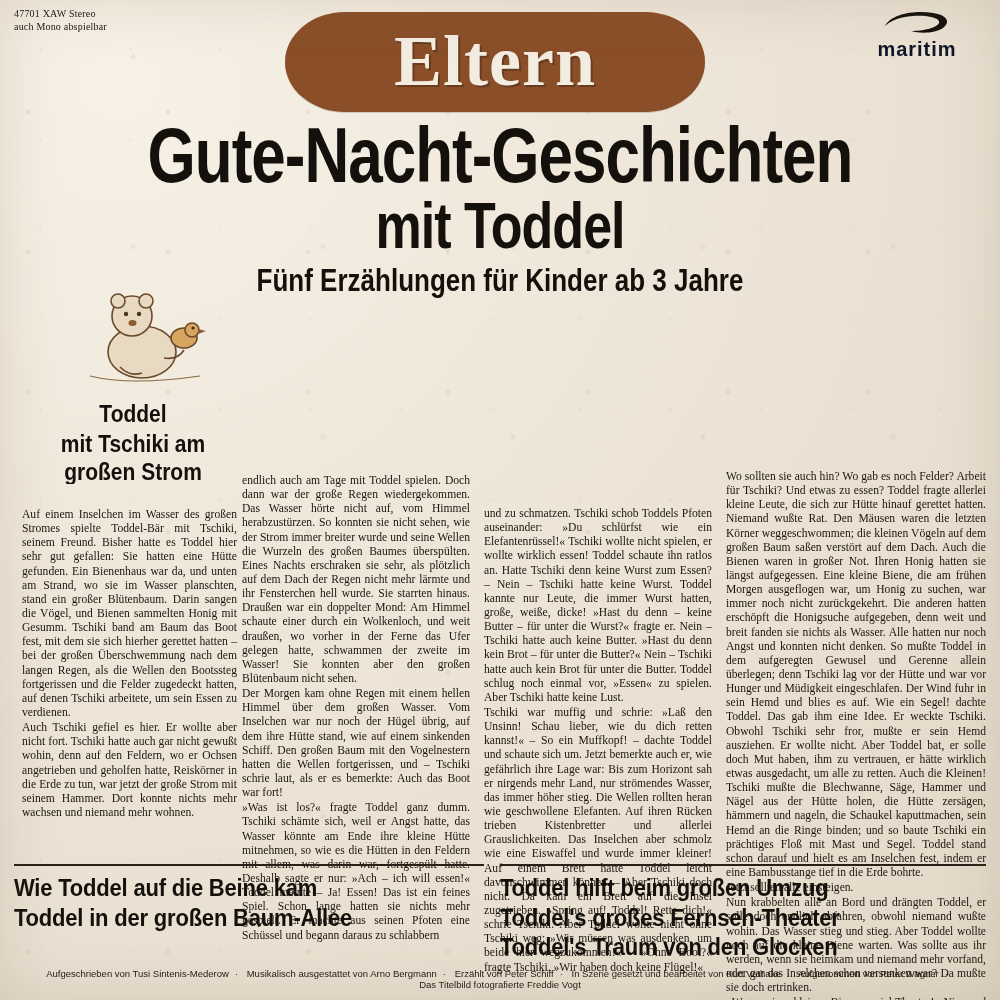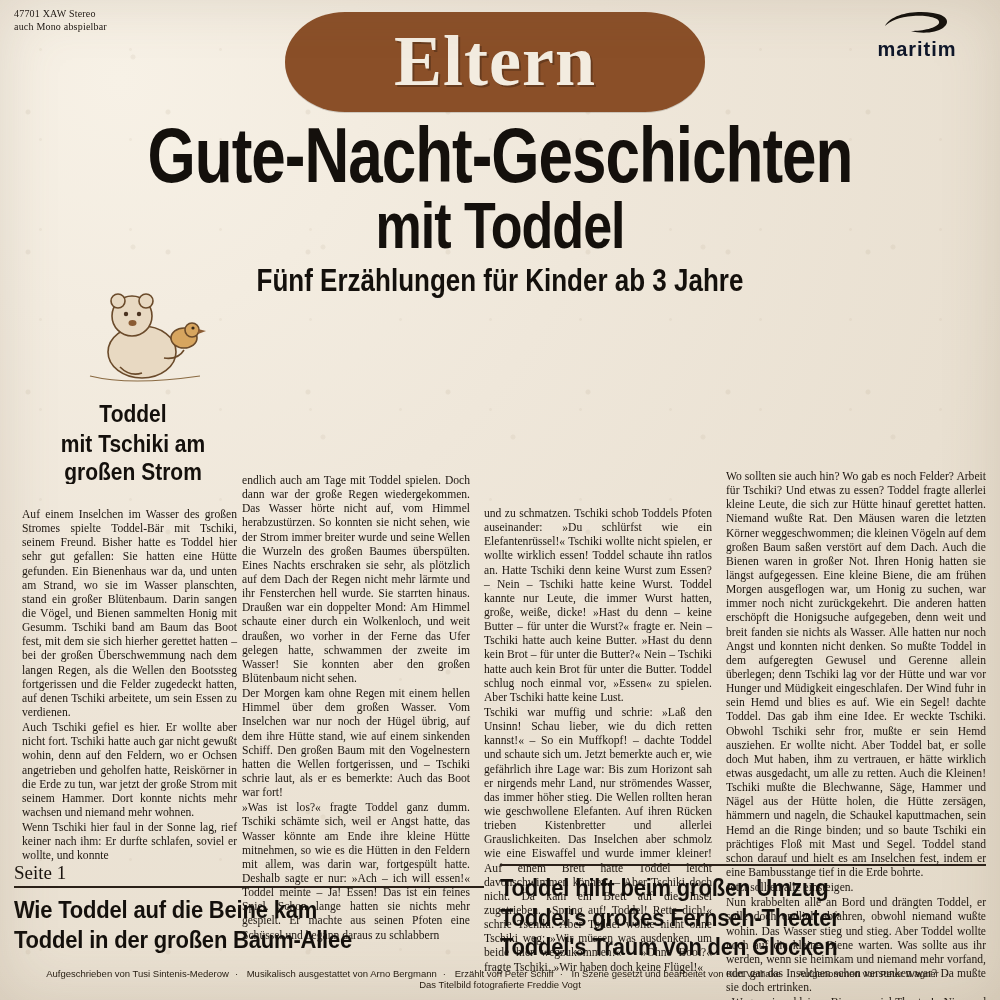--- a/index.html
+++ b/index.html
@@ -215,21 +215,20 @@
 <div class="caption">
   <div>Toddel</div>
   <div>mit Tschiki am</div>
   <div>großen Strom</div>
 </div>
 
 <div class="cols">
   <div class="col c1">
     <p>Auf einem Inselchen im Wasser des großen Stromes spielte Toddel-Bär mit Tschiki, seinem Freund. Bisher hatte es Toddel hier sehr gut gefallen: Sie hatten eine Hütte gefunden. Ein Bienenhaus war da, und unten am Strand, wo sie im Wasser planschten, stand ein großer Blütenbaum. Darin sangen die Vögel, und Bienen sammelten Honig mit Gesumm. Tschiki band am Baum das Boot fest, mit dem sie sich hierher gerettet hatten – bei der großen Überschwemmung nach dem langen Regen, als die Wellen den Bootssteg fortgerissen und die Felder zugedeckt hatten, auf denen Tschiki arbeitete, um sein Essen zu verdienen.</p>
     <p>Auch Tschiki gefiel es hier. Er wollte aber nicht fort. Tschiki hatte auch gar nicht gewußt wohin, denn auf den Feldern, wo er Ochsen angetrieben und geholfen hatte, Reiskörner in die Erde zu tun, war jetzt der große Strom mit seinem Hammer. Dort konnte nichts mehr wachsen und niemand mehr wohnen.</p>
-    <p>Wenn Tschiki hier faul in der Sonne lag, rief keiner nach ihm: Er durfte schlafen, soviel er wollte, und konnte</p>
   </div>
   <div class="col c2">
     <p>endlich auch am Tage mit Toddel spielen. Doch dann war der große Regen wiedergekommen. Das Wasser hörte nicht auf, vom Himmel herabzustürzen. So konnten sie nicht sehen, wie der Strom immer breiter wurde und seine Wellen die Wurzeln des großen Baumes überspülten. Eines Nachts erschraken sie sehr, als plötzlich auf dem Dach der Regen nicht mehr lärmte und ihr Fensterchen hell wurde. Sie starrten hinaus. Draußen war ein doppelter Mond: Am Himmel schaute einer durch ein Wolkenloch, und weit draußen, wo vorher in der Ferne das Ufer gelegen hatte, schwammen der zweite im Wasser! Sie konnten aber den großen Blütenbaum nicht sehen.</p>
     <p>Der Morgen kam ohne Regen mit einem hellen Himmel über dem großen Wasser. Vom Inselchen war nur noch der Hügel übrig, auf dem ihre Hütte stand, wie auf einem sinkenden Schiff. Den großen Baum mit den Vogelnestern hatten die Wellen fortgerissen, und – Tschiki schrie laut, als er es bemerkte: Auch das Boot war fort!</p>
     <p>»Was ist los?« fragte Toddel ganz dumm. Tschiki schämte sich, weil er Angst hatte, das Wasser könnte am Ende ihre kleine Hütte mitnehmen, so wie es die Hütten in den Feldern mit allem, was darin war, fortgespült hatte. Deshalb sagte er nur: »Ach – ich will essen!« Toddel meinte – Ja! Essen! Das ist ein feines Spiel. Schon lange hatten sie nichts mehr gespielt. Er machte aus seinen Pfoten eine Schüssel und begann daraus zu schlabbern</p>
   </div>
   <div class="col c3">
     <p>und zu schmatzen. Tschiki schob Toddels Pfoten auseinander: »Du schlürfst wie ein Elefantenrüssel!« Tschiki wollte nicht spielen, er wollte wirklich essen! Toddel schaute ihn ratlos an. Hatte Tschiki denn keine Wurst zum Essen? – Nein – Tschiki hatte keine Wurst. Toddel kannte nur Leute, die immer Wurst hatten, große, weiße, dicke! »Hast du denn – keine Butter – für unter die Wurst?« fragte er. Nein – Tschiki hatte auch keine Butter. »Hast du denn kein Brot – für unter die Butter?« Nein – Tschiki hatte auch kein Brot für unter die Butter. Toddel schlug noch einmal vor, »Essen« zu spielen. Aber Tschiki hatte keine Lust.</p>
     <p>Tschiki war muffig und schrie: »Laß den Unsinn! Schau lieber, wie du dich retten kannst!« – So ein Muffkopf! – dachte Toddel und schaute sich um. Jetzt bemerkte auch er, wie gefährlich ihre Lage war: Bis zum Horizont sah er nirgends mehr Land, nur strömendes Wasser, das immer höher stieg. Die Wellen rollten heran wie geschwollene Elefanten. Auf ihren Rücken trieben Kistenbretter und allerlei Grauslichkeiten. Das Inselchen aber schmolz wie eine Eiswaffel und wurde immer kleiner! Auf einem Brett hätte Toddel leicht davonschwimmen können. – Aber Tschiki doch nicht. Da kam ein Brett auf die Insel zugetrieben. »Spring auf! Toddel! Rette dich!« schrie Tschiki. Aber Toddel wollte nicht ohne Tschiki weg: »Wir müssen was ausdenken, um beide hier wegzukommen!« – »Ohne Boot?« fragte Tschiki. »Wir haben doch keine Flügel!«</p>
   </div>
@@ -237,21 +236,20 @@
     <p>Wo sollten sie auch hin? Wo gab es noch Felder? Arbeit für Tschiki? Und etwas zu essen? Toddel fragte allerlei kleine Leute, die sich zur Hütte hinauf gerettet hatten. Niemand wußte Rat. Den Mäusen waren die letzten Körner weggeschwommen; die kleinen Vögeln auf dem großen Baum saßen verstört auf dem Dach. Auch die Bienen waren in großer Not. Ihren Honig hatten sie längst aufgegessen. Eine kleine Biene, die am frühen Morgen ausgeflogen war, um Honig zu suchen, war immer noch nicht zurückgekehrt. Die anderen hatten erschöpft die Honigsuche aufgegeben, denn weit und breit fanden sie nichts als Wasser. Alle hatten nur noch Angst und konnten nicht denken. So mußte Toddel in dem aufgeregten Gewusel und Gerenne allein überlegen; denn Tschiki lag vor der Hütte und war vor Hunger und Müdigkeit eingeschlafen. Der Wind fuhr in sein Hemd und blies es auf. Wie ein Segel! dachte Toddel. Das gab ihm eine Idee. Er weckte Tschiki. Obwohl Tschiki sehr fror, mußte er sein Hemd ausziehen. Er wollte nicht. Aber Toddel bat, er solle doch Mut haben, ihm zu vertrauen, er hätte wirklich etwas ausgedacht, um alle zu retten. Auch die Kleinen! Tschiki mußte die Blechwanne, Säge, Hammer und Nägel aus der Hütte holen, die Hütte zersägen, hämmern und nageln, die Schaukel kaputtmachen, sein Hemd an die Ringe binden; und so baute Tschiki ein prächtiges Floß mit Mast und Segel. Toddel stand schon darauf und hielt es am Inselchen fest, indem er eine Bambusstange tief in die Erde bohrte.</p>
     <p>Jetzt sollten alle einsteigen.</p>
     <p>Nun krabbelten alle an Bord und drängten Toddel, er solle doch endlich abfahren, obwohl niemand wußte wohin. Das Wasser stieg und stieg. Aber Toddel wollte noch auf die kleine Biene warten. Was sollte aus ihr werden, wenn sie heimkam und niemand mehr vorfand, oder gar das Inselchen schon versunken war? Da mußte sie doch ertrinken.</p>
     <p>»Wegen einer kleinen Biene so viel Theater!« Niemand wollte Toddel verstehen. »Hat sie dir denn schon mal etwas Gutes getan?« kakelten alle durcheinander. Nein – das hatte die kleine Biene nicht. Toddel kannte sie ja gar nicht. »Worauf warten wir denn dann? Es wird bald dunkel, der Abend kommt!« Toddel schwieg und wartete.</p>
 
   </div>
 </div>
 
 <div class="sides">
   <div class="side side-a">
-    <div class="side-label">Seite 1</div>
     <div class="rule"></div>
     <div class="track">Wie Toddel auf die Beine kam</div>
     <div class="track">Toddel in der großen Baum-Allee</div>
   </div>
   <div class="side side-b">
     <div class="rule"></div>
     <div class="track">Toddel hilft beim großen Umzug</div>
     <div class="track">Toddel's großes Fernseh-Theater</div>
     <div class="track">Toddel's Traum von den Glocken</div>
   </div>

